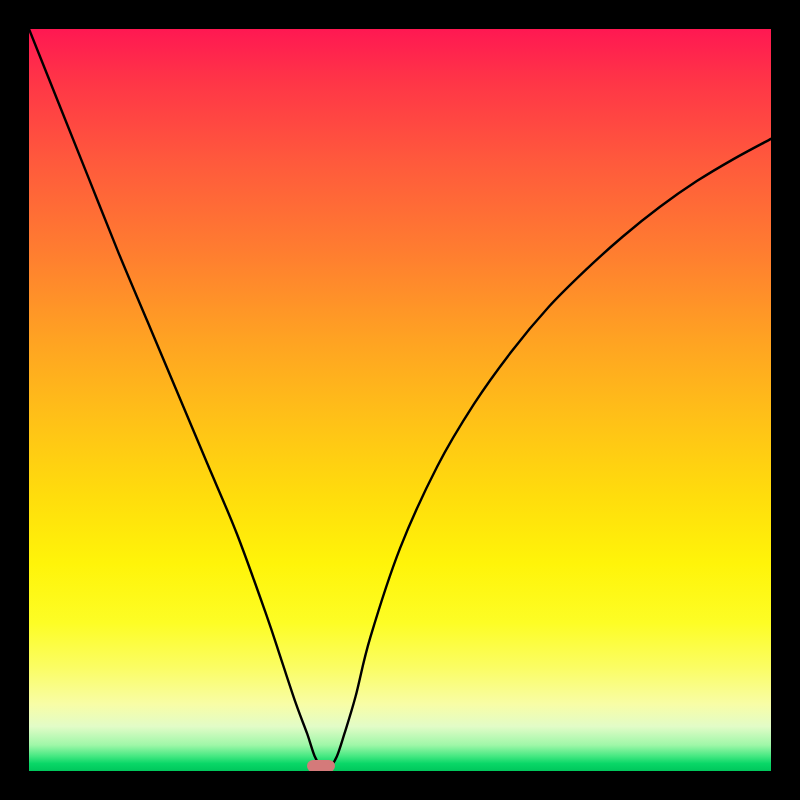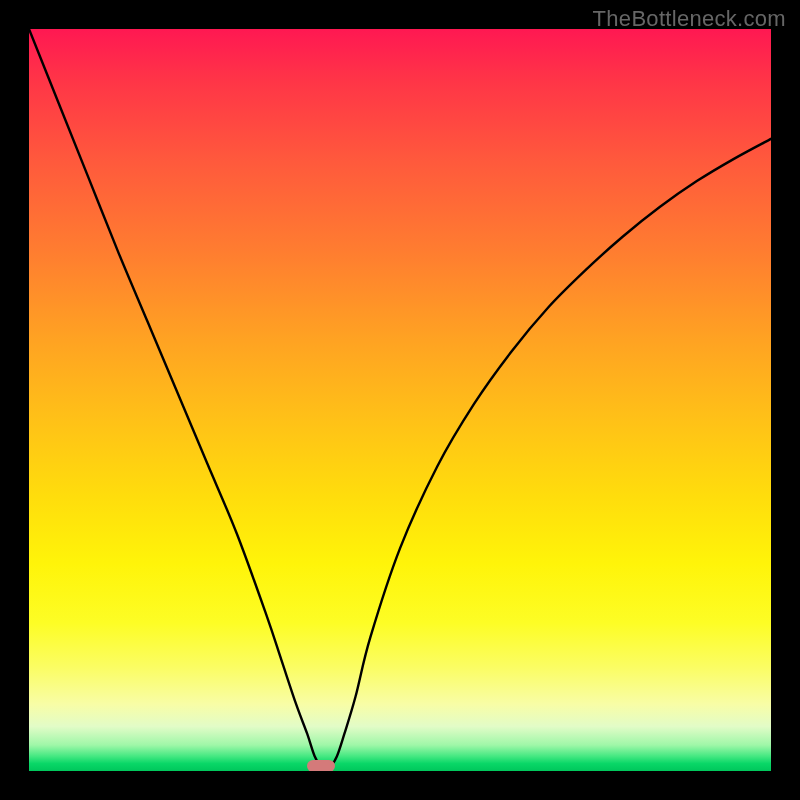--- a/index.html
+++ b/index.html
@@ -69,21 +69,20 @@
     position: absolute;
     border-radius: 999px;
     background: #d47a7a;
   }
 </style>
 </head>
 <body>
 
 <div class="canvas">
 
-  <div class="watermark">TheBottleneck.com</div>
 
   <div class="plot-area">
 
     <div class="gradient"></div>
 
     <svg class="curve" viewBox="0 0 742 742" preserveAspectRatio="none">
       <path id="curve-path" fill="none" stroke="#000" stroke-width="2.4" stroke-linejoin="round" stroke-linecap="round" d="M 0 0 C 4.946666666666666 12.366666666666655 19.78666666666667 49.4666666666666 29.68 74.19999999999993 C 39.57333333333333 98.93333333333327 49.46666666666667 123.66666666666663 59.36 148.39999999999998 C 69.25333333333333 173.13333333333333 79.14666666666666 198.485 89.03999999999999 222.60000000000002 C 98.93333333333332 246.71500000000003 108.82666666666667 269.59333333333336 118.72 293.09000000000003 C 128.61333333333334 316.5866666666667 138.50666666666666 340.0833333333333 148.4 363.58 C 158.29333333333335 387.07666666666665 168.18666666666664 410.5733333333333 178.07999999999998 434.07 C 187.97333333333333 457.56666666666666 197.86666666666667 479.2083333333333 207.76000000000002 504.56 C 217.65333333333336 529.9116666666666 230.01999999999998 565.1566666666668 237.44 586.1800000000001 C 244.86 607.2033333333334 247.33333333333337 615.86 252.28000000000003 630.7 C 257.2266666666667 645.5400000000001 262.7916666666667 662.8533333333334 267.12 675.22 C 271.4483333333333 687.5866666666667 275.1583333333333 696.2433333333333 278.25 704.9 C 281.3416666666667 713.5566666666666 283.19666666666666 721.595 285.67 727.16 C 288.1433333333334 732.7249999999999 290.6166666666667 736.435 293.09000000000003 738.29 C 295.5633333333334 740.145 298.03666666666675 740.145 300.51000000000005 738.29 C 302.98333333333335 736.435 305.4566666666667 732.7249999999999 307.93 727.16 C 310.4033333333333 721.595 312.2583333333333 714.7933333333333 315.34999999999997 704.9 C 318.4416666666666 695.0066666666667 322.1516666666667 683.8766666666666 326.48 667.8 C 330.80833333333334 651.7233333333334 333.9 633.1733333333334 341.32 608.44 C 348.74 583.7066666666667 359.87 547.8433333333334 371 519.4 C 382.13 490.95666666666665 395.73333333333335 461.89500000000004 408.1 437.78000000000003 C 420.4666666666667 413.665 432.8333333333333 393.87833333333333 445.2 374.71 C 457.56666666666666 355.54166666666663 469.93333333333334 338.8466666666667 482.3 322.77000000000004 C 494.6666666666667 306.6933333333334 507.0333333333333 291.85333333333335 519.4 278.25 C 531.7666666666667 264.64666666666665 544.1333333333333 252.8983333333333 556.5 241.14999999999998 C 568.8666666666667 229.40166666666664 581.2333333333333 218.27166666666665 593.6 207.76 C 605.9666666666667 197.24833333333333 618.3333333333333 187.35500000000005 630.6999999999999 178.08000000000004 C 643.0666666666666 168.80500000000004 655.4333333333334 160.14833333333334 667.8000000000001 152.11 C 680.1666666666667 144.0716666666667 692.5333333333333 136.89900000000003 704.9 129.85000000000002 C 717.2666666666667 122.80100000000003 735.8166666666666 113.15500000000003 742 109.81600000000003"></path>
     </svg>
 
     <div class="dot" id="min-dot" style="left: 278px; top: 731px; width: 28px; height: 12px;"></div>

